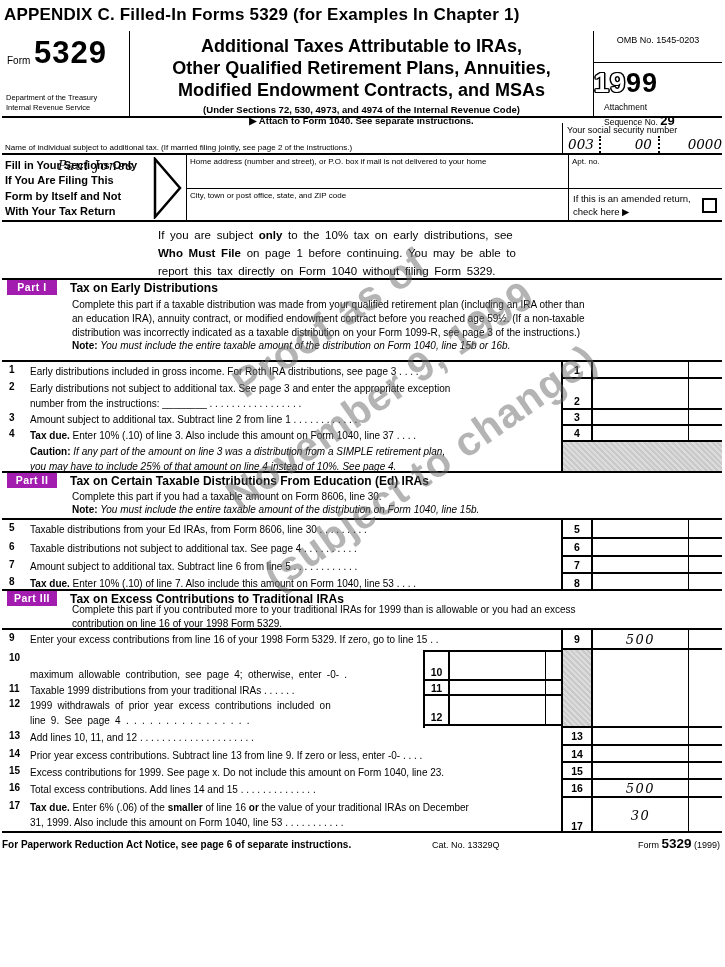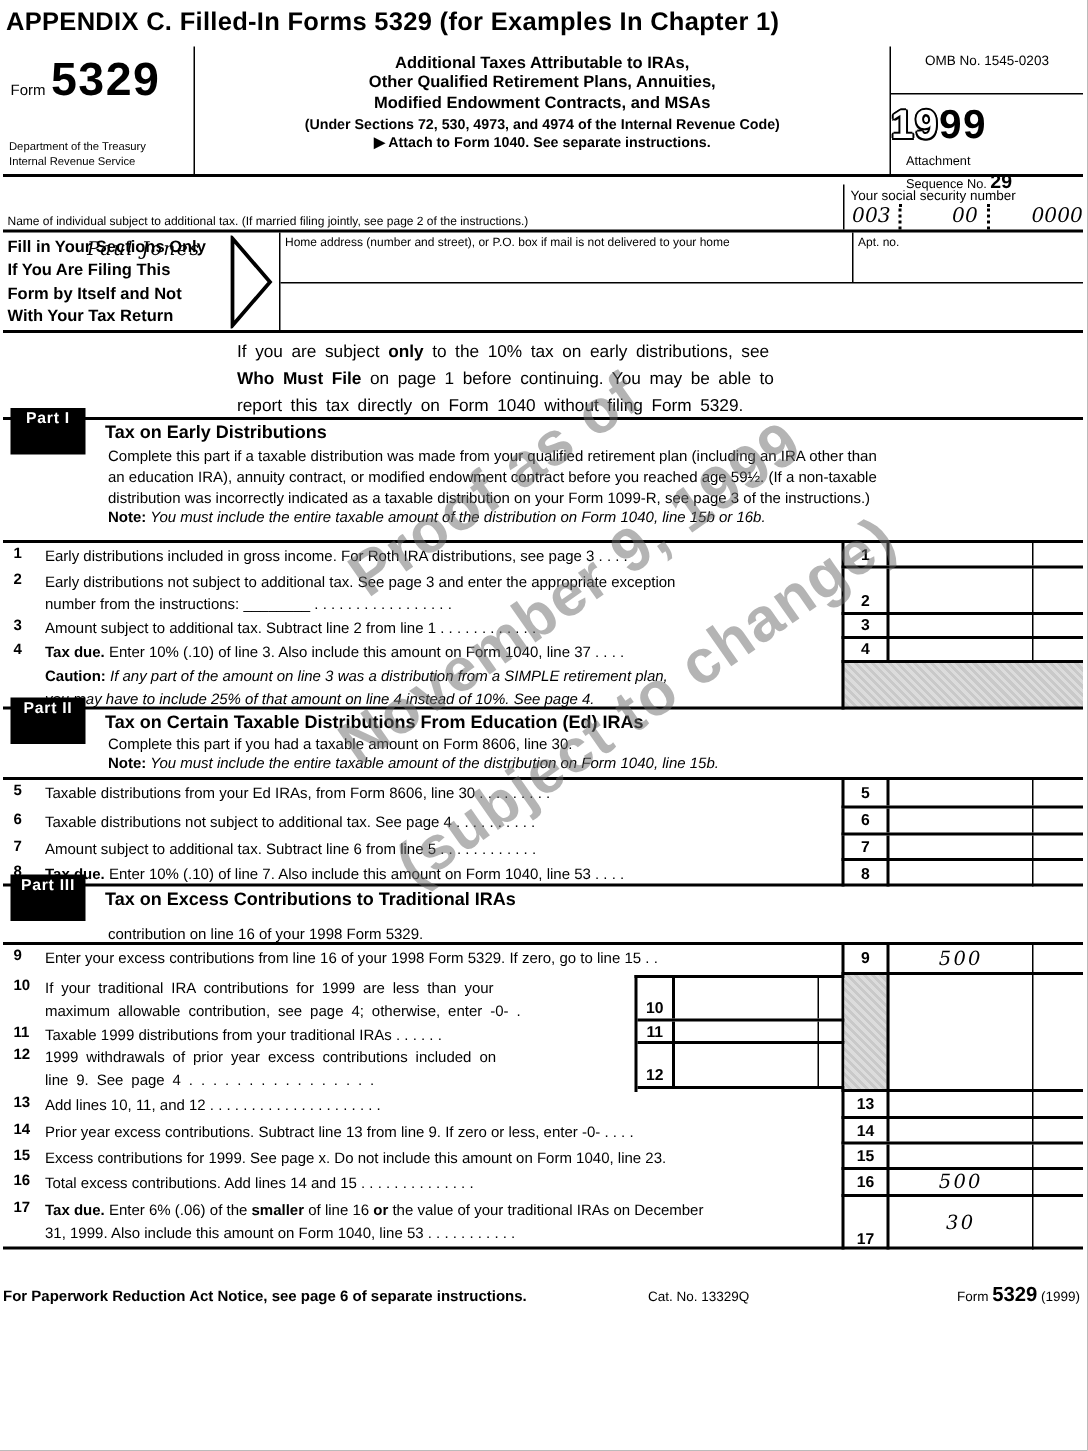--- a/index.html
+++ b/index.html
@@ -14,21 +14,21 @@
   
   .appendix-title { left:4px; top:5px; font-size:17px; font-weight:bold; letter-spacing:.2px; }
 
   
   .hdr { left:2px; right:3px; top:31px; height:87px; border-bottom:2.5px solid #000; display:flex; }
   .hdr-left { width:128px; border-right:1.5px solid #000; position:relative; }
   .form-word { position:absolute; left:5px; top:24px; font-size:10px; }
   .form-num  { position:absolute; left:32px; top:4px; font-size:31px; font-weight:bold; letter-spacing:1px; }
   .dept { position:absolute; left:4px; bottom:3px; font-size:7.5px; line-height:1.35; }
   .hdr-mid { flex:1; text-align:center; padding-top:5px; }
-  .t-line { font-size:11px; font-weight:bold; line-height:1.22; }
+  .t-line { font-size:18px; font-weight:bold; line-height:1.22; }
   .t-sub  { font-size:9.5px; font-weight:bold; margin-top:2px; }
   .t-attach { font-size:9.5px; font-weight:bold; }
   .hdr-right { width:129px; border-left:1.5px solid #000; display:flex; flex-direction:column; }
   .omb { font-size:9px; text-align:center; padding:4px 2px 17px; border-bottom:1.5px solid #000; }
   .year { text-align:left; font-size:27px; font-weight:bold; margin-top:5px; letter-spacing:1px; }
   .y19 { color:#fff; text-shadow:-1.4px 0 #000,1.4px 0 #000,0 -1.4px #000,0 1.4px #000,-1px -1px #000,1px 1px #000,-1px 1px #000,1px -1px #000; }
   .attach-seq { font-size:8.5px; padding-left:10px; margin-top:3px; line-height:1.3; }
   .seq-no { font-size:13px; font-weight:bold; }
 
   
@@ -55,21 +55,21 @@
   .grow-cell { flex:1; }
   .right-cell { width:154px; border-left:1.5px solid #000; position:relative; }
   .amended-txt { font-size:9.5px; line-height:1.35; padding:4px 26px 0 4px; }
   .checkbox { position:absolute; right:5px; bottom:7px; width:15px; height:15px; border:2.5px solid #000; background:#fff; }
 
   
   .intro { left:158px; top:227px; width:412px; font-size:11.5px; line-height:1.55; word-spacing:2.5px; }
 
   
   .part-bar { left:2px; right:3px; height:17px; border-top:2px solid #000; display:flex; align-items:center; }
-  .part-chip { background:#000000; color:#fff; font-size:10.5px; font-weight:bold; text-align:center; width:50px; padding:1px 0 18px; margin-left:5px; letter-spacing:.5px; }
+  .part-chip { background:#a21caf; color:#fff; font-size:10.5px; font-weight:bold; text-align:center; width:50px; padding:1px 0 2px; margin-left:5px; letter-spacing:.5px; }
   .part-title { font-size:12px; font-weight:bold; margin-left:13px; }
 
   .desc { font-size:10px; line-height:1.38; }
 
   
   .rows { left:2px; right:3px; border-top:2px solid #000; }
   .frow { position:relative; }
   .lnum { position:absolute; left:7px; top:2px; font-size:10px; font-weight:bold; }
   .lbl { position:absolute; left:28px; right:170px; top:2px; font-size:10px; line-height:1.5; }
   .boxes { position:absolute; right:0; top:0; bottom:0; width:161px; border-left:2px solid #000; border-bottom:2px solid #000; display:flex; }
@@ -93,21 +93,21 @@
 
   
   .watermark { left:100px; top:225px; width:560px; height:340px; z-index:6; pointer-events:none;
     transform:rotate(-35deg); display:flex; flex-direction:column; align-items:center; justify-content:center;
     font-size:41px; font-weight:bold; line-height:2.15; color:rgba(105,105,105,.5); white-space:nowrap; letter-spacing:1px; }
 
   
   .footer { left:2px; right:3px; top:831px; border-top:2.5px solid #000; display:flex; align-items:baseline; padding-top:3px; }
   .f-notice { font-size:10px; font-weight:bold; width:430px; }
   .f-cat { font-size:9px; flex:1; }
-  .f-form { font-size:9px; text-align:center; padding-right:2px;margin-top:19px; }
+  .f-form { font-size:9px; text-align:center; padding-right:2px; }
   .f-formnum { font-size:13.5px; font-weight:bold; }
 
   .j2 { word-spacing:2.5px; }
 </style>
 </head>
 <body>
 
 <div class="page">
 
   <div class="abs appendix-title">APPENDIX C. Filled-In Forms 5329 (for Examples In Chapter 1)</div>
@@ -153,20 +153,27 @@
       <div class="addr-bold"><span>Fill in Your Sections Only</span><br><span>If You Are Filing This</span><br><span>Form by Itself and Not</span><br><span>With Your Tax Return</span></div>
       <svg class="addr-arrow" width="30" height="62" viewBox="0 0 30 62">
         <polygon points="2,2 27,31 2,60" fill="#fff" stroke="#000" stroke-width="2.5"></polygon>
       </svg>
     </div>
     <div class="addr-mr">
       <div class="addr-row-a">
         <div class="grow-cell tiny-label">Home address (number and street), or P.O. box if mail is not delivered to your home</div>
         <div class="right-cell tiny-label">Apt. no.</div>
       </div>
+      <div class="addr-row-b">
+        <div class="grow-cell tiny-label">City, town or post office, state, and ZIP code</div>
+        <div class="right-cell">
+          <div class="amended-txt">If this is an amended return, check here ▶</div>
+          <span class="checkbox"></span>
+        </div>
+      </div>
     </div>
   </div>
 
   <div class="abs intro"><span>If you are subject </span><span style="font-weight: bold;">only</span><span> to the 10% tax on early distributions, see</span><br><span style="font-weight: bold;">Who Must File</span><span> on page 1 before continuing. You may be able to</span><br><span>report this tax directly on Form 1040 without filing Form 5329.</span></div>
 
   <div class="abs watermark">
     <span>Proof as of</span>
     <span>November 9, 1999</span>
     <span>(subject to change)</span>
   </div>
@@ -279,38 +286,38 @@
           </div>
         <div class="bcents"></div>
       </div>
     </div>
   </div>
 
   <div class="abs part-bar" style="top:589px;">
     <div class="part-chip">Part III</div>
     <div class="part-title">Tax on Excess Contributions to Traditional IRAs</div>
   </div>
-  <div class="abs desc" style="left:72px; top:603px; width:650px;"><br><span>contribution on line 16 of your 1998 Form 5329.</span></div>
+  <div class="abs desc" style="left:72px; top:603px; width:650px;"><span>Complete this part if you contributed more to your traditional IRAs for 1999 than is allowable or you had an excess</span><br><span>contribution on line 16 of your 1998 Form 5329.</span></div>
 
   <div class="abs rows" style="top:628px;">
     <div class="frow" style="height:20px;">
       <span class="lnum">9</span>
       <div class="lbl"><span>Enter your excess contributions from line 16 of your 1998 Form 5329. If zero, go to line 15 .    .</span></div>
       <div class="boxes">
         <div class="bnum">9</div>
         <div class="bamt">
             <span class="val">500</span>
           </div>
         <div class="bcents"></div>
       </div>
     </div>
 
     <div class="frow" style="height:78px;">
       <span class="lnum" style="top:2px;">10</span>
-      <div class="lbl j2" style="top:2px; left:28px; right:310px;"><span>If your traditional IRA contributions for 1999 are less than your</span><br><span>maximum allowable contribution, see page 4; otherwise, enter -0-  .</span></div>
+      <div class="lbl j2" style="top:2px; left:28px; right:310px;"><br><span>maximum allowable contribution, see page 4; otherwise, enter -0-  .</span></div>
       <span class="lnum" style="top:33px;">11</span>
       <div class="lbl" style="top:33px; left:28px; right:310px;"><span>Taxable 1999 distributions from your traditional IRAs .    .    .    .    .    .</span></div>
       <span class="lnum" style="top:48px;">12</span>
       <div class="lbl j2" style="top:48px; left:28px; right:310px;"><span>1999 withdrawals of prior year excess contributions included on</span><br><span>line 9. See page 4   .    .    .    .    .    .    .    .    .    .    .    .    .    .    .    .</span></div>
 
       <div class="inner">
         <div class="irow" style="height:29px;">
           <div class="inum bot">10</div>
           <div class="iamt"><span class="val"></span></div>
           <div class="icents"></div>

